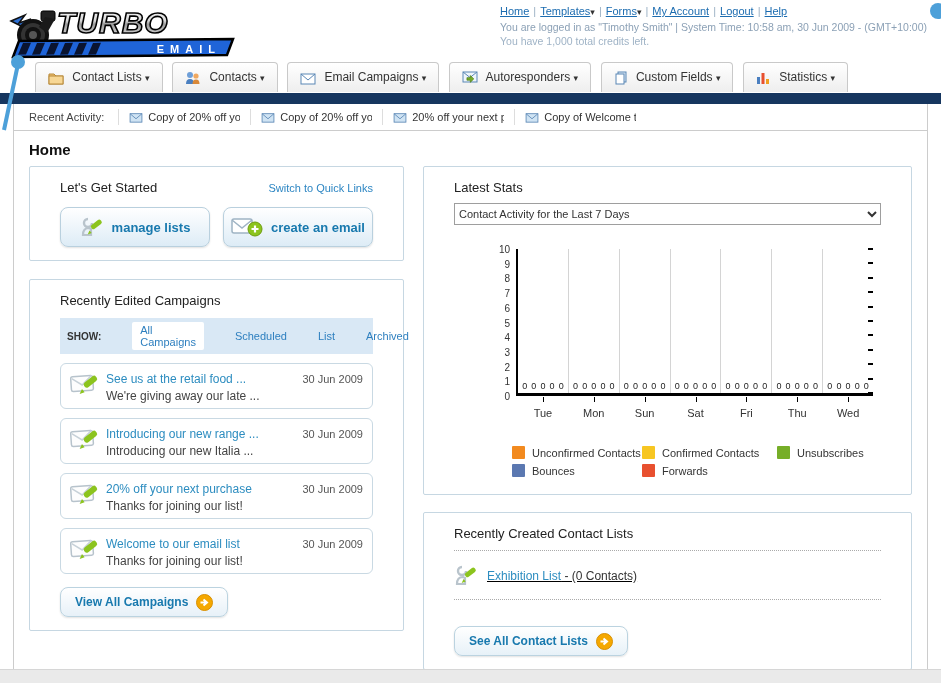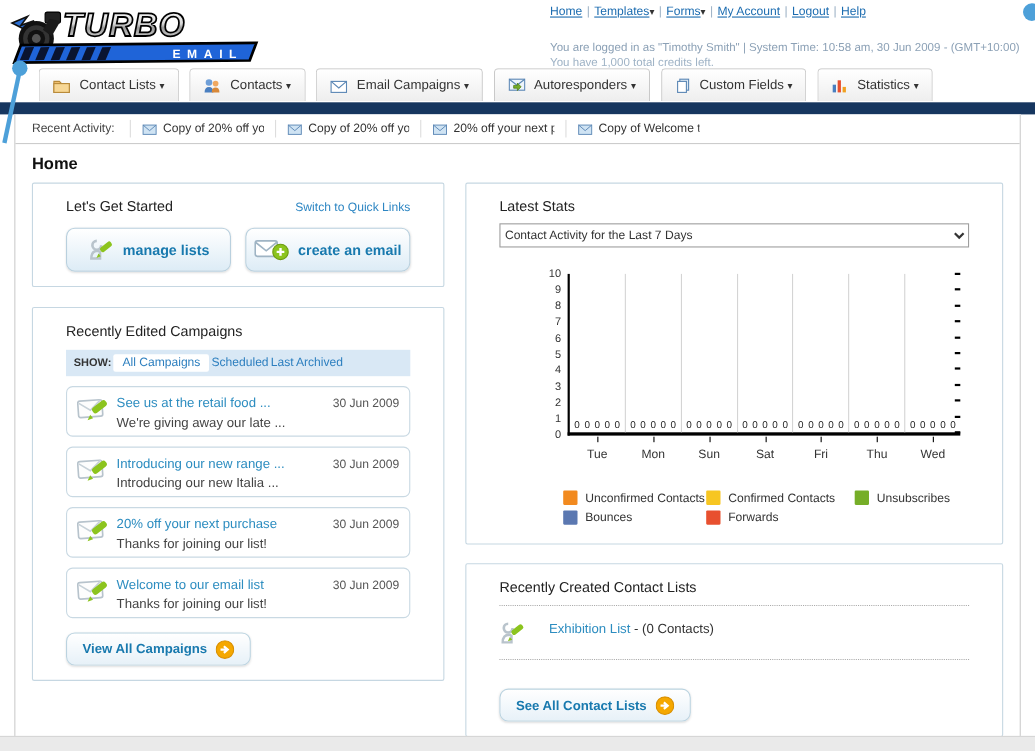--- a/index.html
+++ b/index.html
@@ -10,21 +10,21 @@
   
   .header { position:relative; height:62px; background:#fff; }
   .logo { position:absolute; left:5px; top:3px;text-align:right; }
   .deco-pin { position:absolute; left:0; top:52px; z-index:5; }
   .deco-dot-right { position:absolute; right:-5px; top:3px; width:16px; height:16px; border-radius:50%; background:#4da0d9; }
   .header-right { position:absolute; right:14px; top:5px; text-align:left; }
   .top-links { font-size:11px; color:#9bb0c4; }
   .top-links a { color:#1c6cb0; text-decoration:underline; }
   .top-links .sep { color:#9bb0c4; margin:0 4px; text-decoration:none; }
   .caret::after { content:" ▾"; color:#333; font-size:9px; text-decoration:none; display:inline-block; }
-  .login-line { font-size:10.5px; color:#8ca1b6; margin-top:20px; }
+  .login-line { font-size:10.5px; color:#8ca1b6; margin-top:4px; }
   .credits-line { font-size:10.5px; color:#9fb3c6; margin-top:2px; }
 
   
   .tabs-row { position:relative; padding-left:35px; height:31px; }
   .tab { display:inline-block; vertical-align:bottom; height:30px; line-height:28px; padding:0 12px;
          background:linear-gradient(#ffffff,#eeeeee); border:1px solid #c9c9c9; border-bottom:none;
          border-radius:4px 4px 0 0; margin-right:5px; font-size:12px; color:#333; cursor:pointer; }
   .tab svg { vertical-align:-4px; margin-right:5px; }
   .navy-bar { height:11px; background:#16365f; width:941px; }
 
@@ -53,21 +53,21 @@
   
   .gs-head { display:flex; justify-content:space-between; align-items:baseline; }
   .gs-link { font-size:11px; color:#2d86c3; cursor:pointer; }
   .gs-buttons { display:flex; gap:13px; margin-top:12px; }
   .big-btn { flex:1; height:40px; display:flex; align-items:center; justify-content:center; gap:8px;
              background:linear-gradient(#ffffff,#ddecf6); border:1px solid #b9d0de; border-radius:8px;
              box-shadow:0 1px 2px rgba(0,0,0,.12); font-size:13px; font-weight:bold; color:#1879ae; cursor:pointer; }
 
   
   .campaigns-panel { margin-top:18px; }
-  .show-bar { margin-top:10px; background:#d9e8f5; padding:4px 7px; font-size:11px; display:flex; align-items:center; gap:2px; }
+  .show-bar { margin-top:10px; background:#d9e8f5; padding:4px 7px; font-size:11px; display:flex; align-items:center; gap:31px; }
   .show-label { font-size:10px; font-weight:bold; color:#333; }
   .filter { color:#2d7fbf; cursor:pointer; }
   .filter.active { background:#fff; padding:2px 8px; border-radius:2px; }
   .camp-item { display:flex; align-items:center; border:1px solid #c9d9e3; border-radius:6px; padding:5px 9px; margin-top:9px; min-height:46px; cursor:pointer; background:#fff; }
   .camp-icon { flex:0 0 36px; }
   .camp-text { flex:1; }
   .camp-title { font-size:12px; color:#2d8dc0; }
   .camp-sub { font-size:12px; color:#444; margin-top:2px; }
   .camp-date { font-size:11px; color:#555; align-self:flex-start; margin-top:4px; white-space:nowrap; }
   .btn-row { display:flex; margin-top:13px; }
@@ -87,21 +87,21 @@
   .y-label { position:absolute; right:6px; font-size:10px; color:#333; transform:translateY(-50%); }
   .y-tick { position:absolute; width:5px; height:2px; background:#000; right:0; transform:translateY(-50%); }
   .y-axis { position:absolute; left:0; top:0; bottom:28px; width:62px; }
   .legend { margin:22px 0 4px 58px; display:grid; grid-template-columns:130px 135px auto; row-gap:5px; }
   .legend-item { display:flex; align-items:center; gap:7px; font-size:11px; color:#333; }
   .swatch { width:13px; height:13px; border-radius:1px; flex:0 0 13px; }
 
   
   .cl-panel { margin-top:17px; }
   .dotted { border:none; border-top:1px dotted #aaa; margin:9px 0; }
-  .cl-item { display:flex; align-items:flex-start; gap:21px; padding:2px 0; }
+  .cl-item { display:flex; align-items:center; gap:9px; padding:2px 0;text-decoration:underline; }
   .cl-link { font-size:12px; color:#2d8dc0; cursor:pointer; }
   .cl-suffix { font-size:12px; color:#333; }
 </style>
 </head>
 <body>
 
 <div class="header">
   <div class="logo">
     <svg width="235" height="56" viewBox="0 0 235 56">
       <defs>
@@ -270,21 +270,21 @@
           </div>
         </div>
       </div>
 
       <div class="panel campaigns-panel">
         <div class="panel-title">Recently Edited Campaigns</div>
         <div class="show-bar">
           <span class="show-label">SHOW:</span>
           <span class="filter active">All Campaigns</span>
           <span class="filter">Scheduled</span>
-          <span class="filter">Last</span>
+          <span class="filter">List</span>
           <span class="filter">Archived</span>
         </div>
         <div id="campaign-list">
             <div class="camp-item">
               <span class="camp-icon"><svg width="30" height="26" viewBox="0 0 30 26">
                   <rect x="1" y="5" width="22" height="15" rx="2" fill="#fdfdfd" stroke="#b7c3cc" stroke-width="1.5" transform="rotate(-4 12 12)"></rect>
                   <path d="M2 7 L12 14 L22 5" fill="none" stroke="#c7d1d8" stroke-width="1.5" transform="rotate(-4 12 12)"></path>
                   <rect x="13" y="8" width="15" height="6" rx="2.5" transform="rotate(-38 20 11)" fill="#8cc41e"></rect>
                   <path d="M12 18 l-2.4 5 5-1.8 z" fill="#8cc41e"></path>
                 </svg></span>

